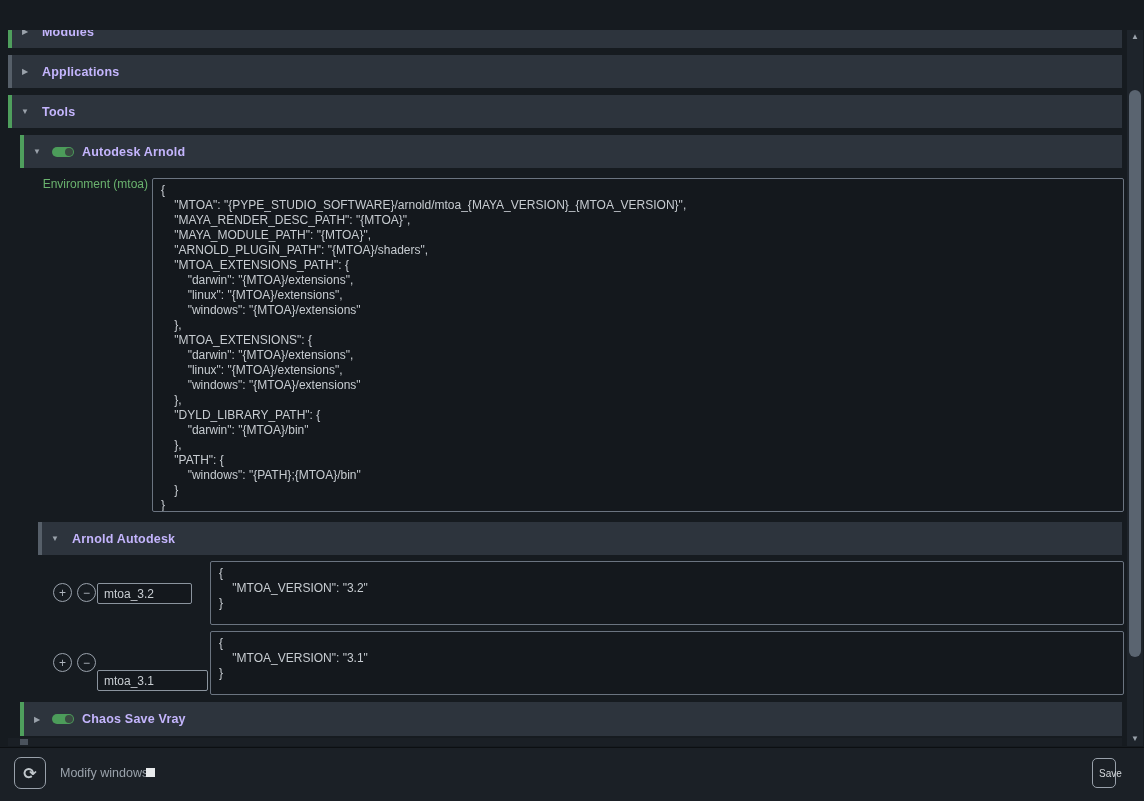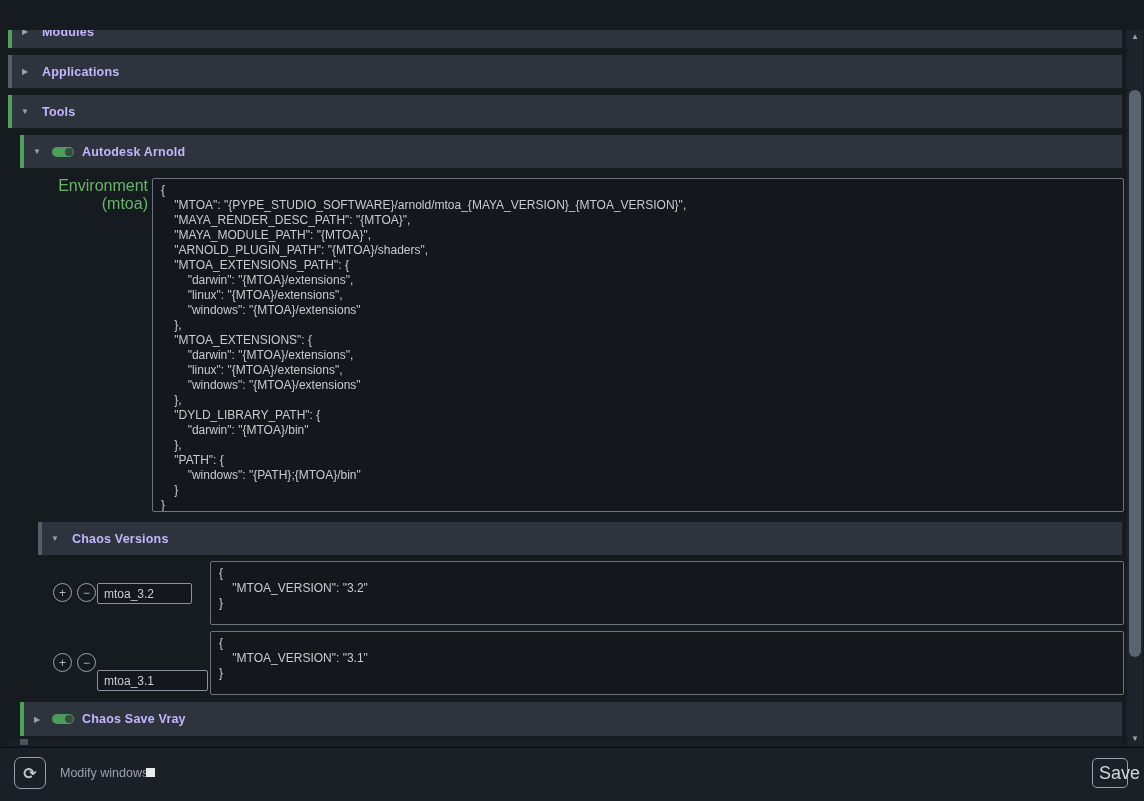--- a/index.html
+++ b/index.html
@@ -22,21 +22,21 @@
   .clipwrap{position:absolute;overflow:hidden;}
 
   
   .toggle{position:relative;width:22px;height:10px;border-radius:5px;background:#4c9c5a;margin-left:6px;}
   .toggle .knob{position:absolute;right:1px;top:1px;width:8px;height:8px;border-radius:50%;background:#3a4a42;}
 
   
   .code{position:absolute;background:#14181d;border:1px solid #6b7480;border-radius:2px;
         box-sizing:border-box;white-space:pre;font-size:12px;line-height:15px;
         color:#c7ccd1;padding:4px 8px;overflow:hidden;}
-  .field-label{position:absolute;font-size:16px;color:#6ab26e;text-align:right;}
+  .field-label{position:absolute;font-size:12px;color:#6ab26e;text-align:right;}
   .txt-input{position:absolute;background:#14181d;border:1px solid #8b949e;border-radius:2px;
         box-sizing:border-box;color:#c7ccd1;font-size:12px;padding:0 6px;height:21px;
         font-family:"Liberation Sans",sans-serif;outline:none;}
   .circle-btn{position:absolute;width:19px;height:19px;border:1px solid #9aa2ac;border-radius:50%;
         box-sizing:border-box;background:transparent;color:#aeb5bd;font-size:12px;line-height:16px;
         text-align:center;padding:0;cursor:pointer;}
 
   
   .vscroll{position:absolute;left:1127px;top:30px;width:16px;height:716px;background:#1e242b;}
   .vscroll .arr{position:absolute;left:0;width:16px;height:14px;text-align:center;
@@ -46,22 +46,22 @@
   .hscroll .thumb{position:absolute;left:12px;top:1px;width:8px;height:6px;background:#4a525c;}
 
   
   .footer{position:absolute;left:0;top:747px;width:1144px;height:54px;background:#1b2026;
         border-top:1px solid #0c0f12;box-sizing:border-box;}
   .icon-btn{position:absolute;left:14px;top:9px;width:32px;height:32px;border:1px solid #99a1ab;
         border-radius:7px;background:transparent;color:#c2c8cd;font-size:16px;font-weight:bold;
         font-family:"DejaVu Sans",sans-serif;cursor:pointer;}
   .footer-label{position:absolute;left:60px;top:18px;font-size:12.5px;color:#9aa2ab;}
   .chk{position:absolute;left:146px;top:20px;width:9px;height:9px;background:#e8eaec;cursor:pointer;}
-  .save-btn{position:absolute;left:1092px;top:10px;width:36px;height:30px;border:1px solid #99a1ab;
-        border-radius:5px;background:transparent;color:#d3d7db;font-size:18px;
+  .save-btn{position:absolute;left:1092px;top:10px;width:24px;height:30px;border:1px solid #99a1ab;
+        border-radius:5px;background:transparent;color:#d3d7db;font-size:10px;
         font-family:"Liberation Sans",sans-serif;cursor:pointer;}
 </style>
 </head>
 <body>
 
 <div id="app">
 
 
   <div class="clipwrap" style="left:8px;top:30px;width:1114px;height:18px;">
     <div class="hdr green" style="left:0;top:-15px;width:1114px;">
@@ -107,21 +107,21 @@
     "DYLD_LIBRARY_PATH": {
         "darwin": "{MTOA}/bin"
     },
     "PATH": {
         "windows": "{PATH};{MTOA}/bin"
     }
 }</div>
 
   <div class="hdr" style="left:38px;top:522px;width:1084px;">
     <span class="arrow">▼</span>
-    <span class="title">Chaos Versions</span>
+    <span class="title">Arnold Autodesk</span>
   </div>
 
   <button class="circle-btn" style="left:53px;top:583px;">+</button>
   <button class="circle-btn" style="left:77px;top:583px;">−</button>
   <input class="txt-input" style="left: 97px; top: 583px; width: 95px;" value="mtoa_3.2">
   <div class="code" style="left:210px;top:561px;width:914px;height:64px;">{
     "MTOA_VERSION": "3.2"
 }</div>
 
   <button class="circle-btn" style="left:53px;top:653px;">+</button>

